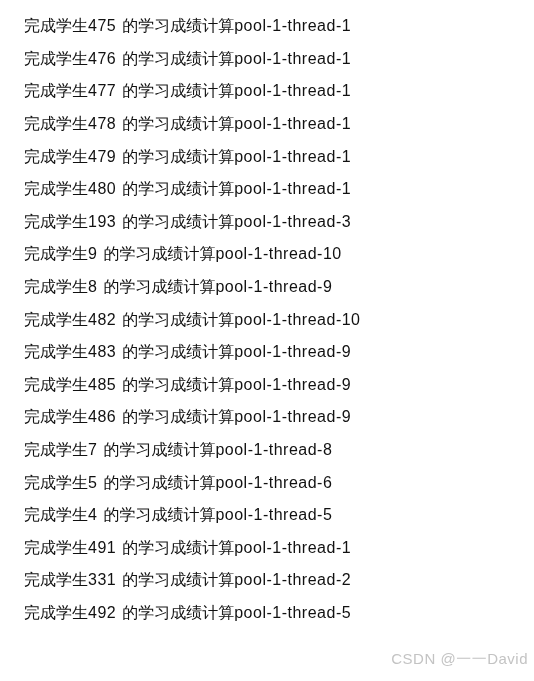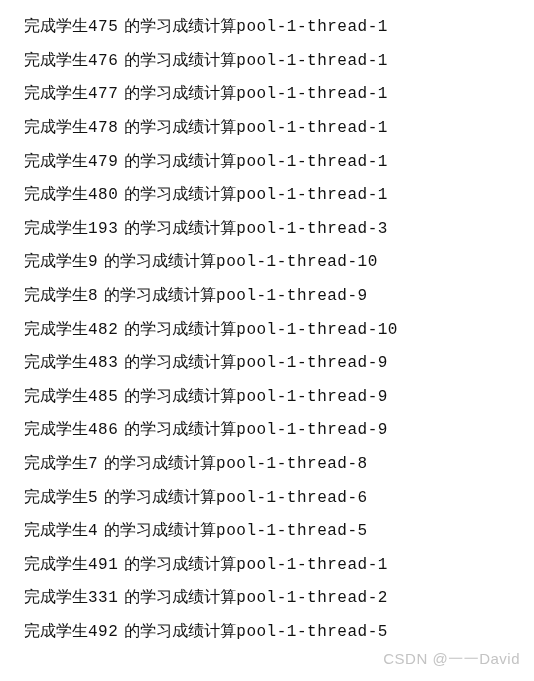--- a/index.html
+++ b/index.html
@@ -26,28 +26,28 @@
       white-space: nowrap;
       line-height: 1.0;
       padding: 8.3px 0;
       font-weight: 400;
     }
     .static {
       display: inline;
       margin-left: 6px;
     }
     .mono {
-      font-family: Liberation Mono, monospace;
+      font-family: Liberation Sans, sans-serif;
       letter-spacing: 0.5px;
       text-align: right;
     }
     .watermark {
       position: absolute;
       bottom: 12px;
-      right: 14px;
+      right: 6px;
       color: rgba(170,170,170,0.7);
       font-size: 15px;
       letter-spacing: 0.5px;
       font-family: Arial, sans-serif;
       z-index: 5;
     }
   </style>
 </head>
 <body>
 

